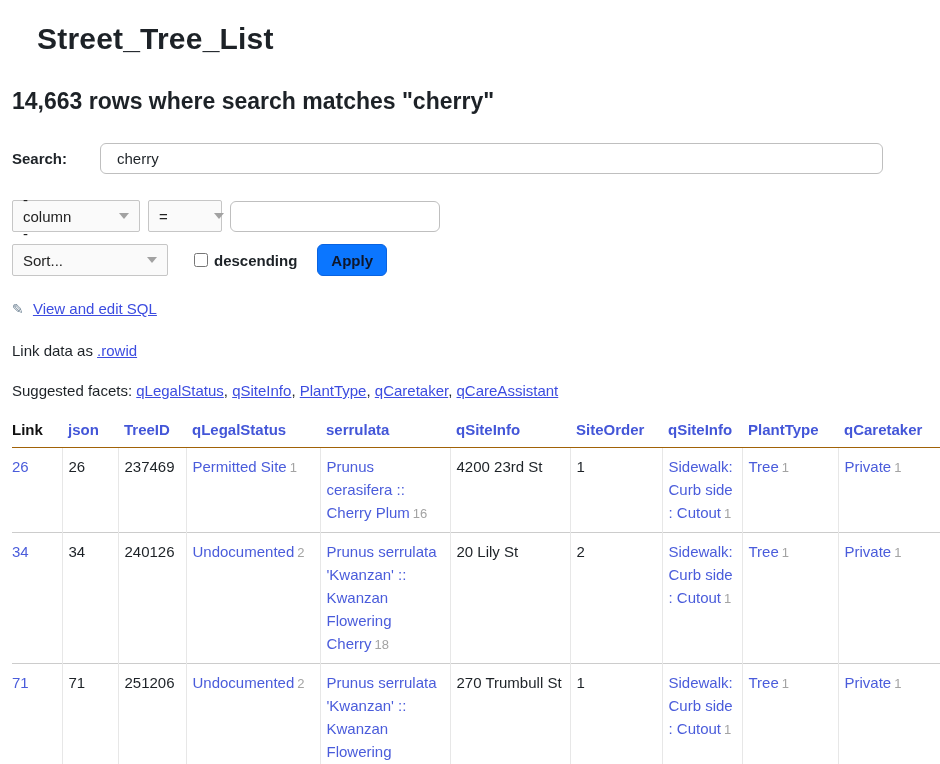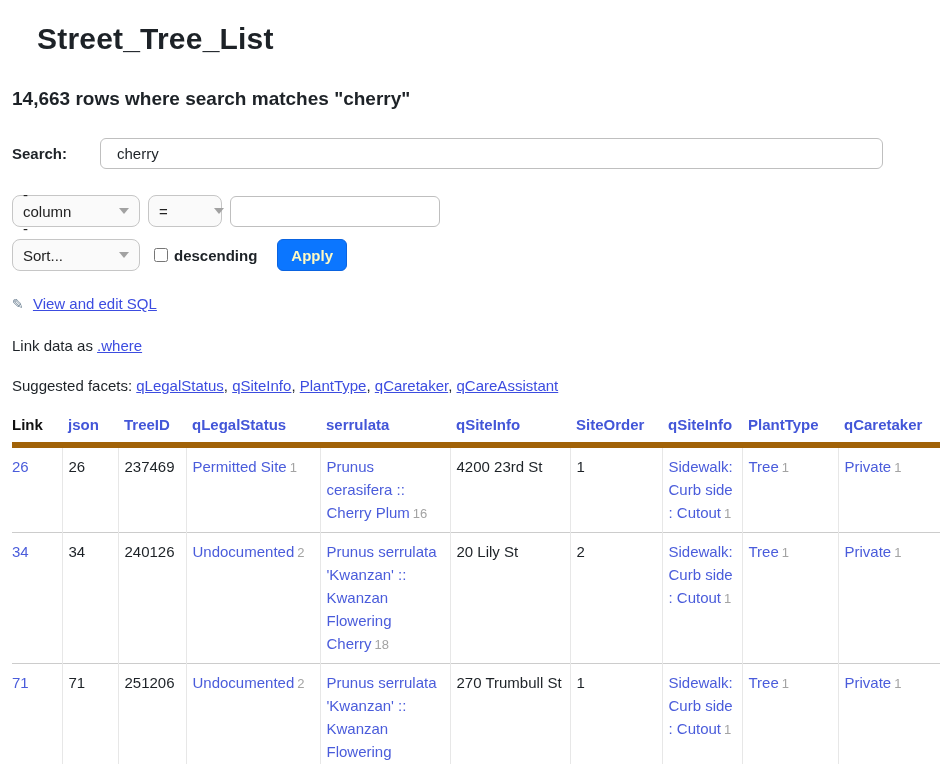--- a/index.html
+++ b/index.html
@@ -12,67 +12,67 @@
     font-size: 15px;
   }
   a { color: #3c4ce0; text-decoration: none; cursor: pointer; }
   a.ul { text-decoration: underline; }
 
   
   .titlebar { display: flex; align-items: flex-start; margin-top: 14px; height: 50px; }
   .accent-bar { width: 14px; background: #1fb7e5; margin-right: 11px; }
   h1 { font-size: 30px; font-weight: bold; margin: 0; color: #1d2227; line-height: 50px; letter-spacing: 0.2px; }
 
-  .summary { font-size: 19px; font-weight: bold; margin-top: 24px; }
+  .summary { font-size: 23px; font-weight: bold; margin-top: 24px; }
 
   
   .search-row { display: flex; align-items: center; margin-top: 28px; }
   .search-label { font-weight: bold; width: 88px; flex: 0 0 88px; }
   .search-input {
     width: 783px; height: 31px; border: 1px solid #bfbfbf; border-radius: 6px;
     padding: 0 16px; font-size: 15px; font-family: inherit; color: #1d2227; outline: none;
   }
 
   
   .filter-row { display: flex; align-items: center; margin-top: 26px; }
   .sort-row { display: flex; align-items: center; margin-top: 12px; }
   .fakeselect {
     display: inline-flex; align-items: center; justify-content: space-between;
-    height: 32px; border: 1px solid #c6c6c6; border-radius: 8px;
+    height: 32px; border: 1px solid #c6c6c6; border-radius: 2px;
     background: #fafafa; padding: 0 10px; color: #222; cursor: default; gap: 36px;
   }
   .fakeselect .caret {
     width: 0; height: 0; margin-left: 10px;
     border-left: 5px solid transparent; border-right: 5px solid transparent;
     border-top: 6px solid #a2a2a2;
   }
   .sel-column { width: 128px; margin-right: 8px; }
   .sel-op { width: 74px; margin-right: 8px; }
-  .sel-sort { width: 128px; margin-right: 14px; }
+  .sel-sort { width: 156px; margin-right: 26px; }
   .filter-value-input {
     width: 210px; height: 31px; border: 1px solid #bfbfbf; border-radius: 6px;
     padding: 0 10px; font-size: 15px; font-family: inherit; outline: none;
   }
   .desc-check { width: 14px; height: 14px; margin: 0 6px 0 0; }
   .desc-label { font-weight: bold; margin-right: 20px; }
   .apply-btn {
-    background: #0b76ff; border: 1px solid #0a63e0; color: #fef9c3;
+    background: #0b76ff; border: 1px solid #0a63e0; color: #0f172a;
     font-weight: bold; font-size: 15px; font-family: inherit;
     border-radius: 6px; height: 32px; padding: 0 13px; cursor: pointer;
   }
 
   
   .sql-line { margin-top: 24px; }
   .pencil { color: #6e8294; font-size: 14px; margin-right: 5px; }
   .json-line { margin-top: 25px; }
   .facets-line { margin-top: 23px; }
 
   
   table { border-collapse: collapse; table-layout: fixed; width: 928px; margin-top: 18px; }
-  th { text-align: left; font-size: 15px; font-weight: bold; padding: 4px 6px 9px; border-bottom: 6px solid #a16207; white-space: nowrap; overflow: hidden; }
+  th { text-align: left; font-size: 15px; font-weight: bold; padding: 4px 6px 9px; border-bottom: 1px solid #a16207; white-space: nowrap; overflow: hidden; }
   th a { color: #4356d8; }
   th.c0 { color: #111; }
   td { vertical-align: top; font-size: 15px; line-height: 23px; padding: 7px 6px; border-left: 1px solid #e7e7e7; word-wrap: break-word; }
   td.c0, th.c0 { padding-left: 0; border-left: none; }
   tbody tr + tr td { border-top: 1px solid #cccccc; }
   td a { color: #4a5cdb; }
   .count { color: #a3a3a3; font-size: 13px; margin-left: 3px; }
 </style>
 </head>
 <body>
@@ -111,21 +111,21 @@
   <button class="apply-btn">Apply</button>
 </div>
 
 <div class="sql-line">
   <span class="pencil">✎</span>
   <a class="ul">View and edit SQL</a>
 </div>
 
 <div class="json-line">
   <span>Link data as </span>
-  <a class="ul">.where</a>
+  <a class="ul">.rowid</a>
 </div>
 
 <div class="facets-line">
   <span>Suggested facets: </span>
   <a class="ul">qLegalStatus</a><span>, </span>
   <a class="ul">qSiteInfo</a><span>, </span>
   <a class="ul">PlantType</a><span>, </span>
   <a class="ul">qCaretaker</a><span>, </span>
   <a class="ul">qCareAssistant</a>
 </div>

